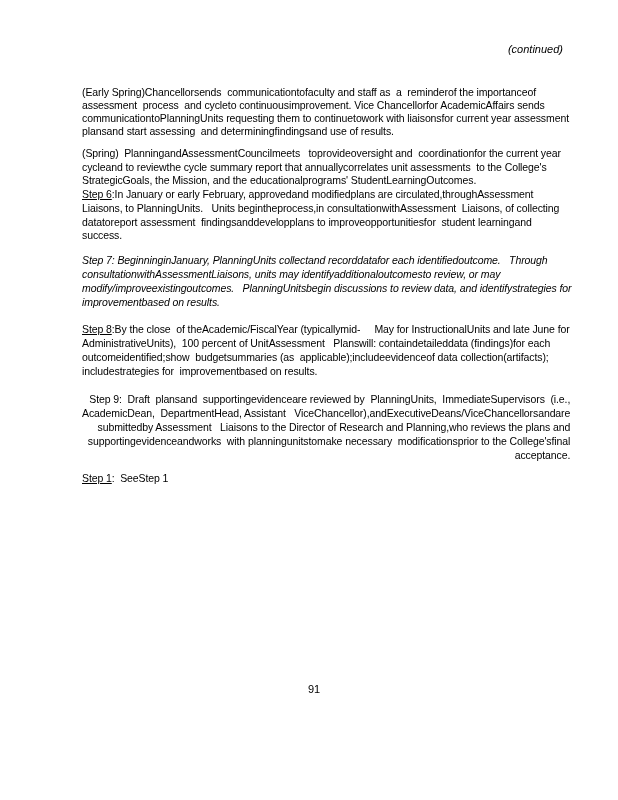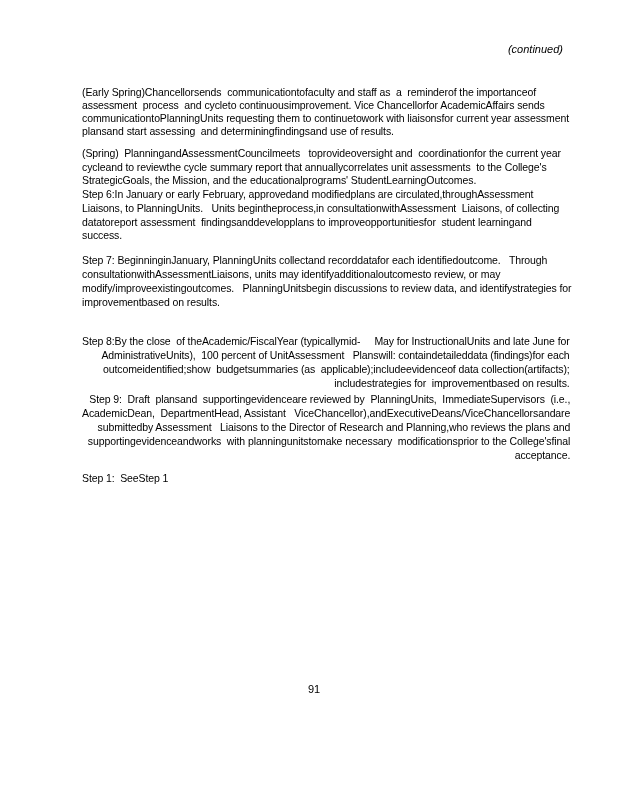--- a/index.html
+++ b/index.html
@@ -27,25 +27,25 @@
     position: absolute;
     left: 70px;
     font-size: 10.5px;
     line-height: 14px;
     letter-spacing: -0.1px;
     white-space: pre;
     margin: 12px;
   }
   #p1 { top: 74px;  line-height: 13px; }
   #p2 { top: 135px; line-height: 13.7px; }
-  #p3 { top: 241px; }
-  #p4 { top: 322px; text-align: right; }
+  #p3 { top: 241px; font-style: italic; }
+  #p4 { top: 310px; }
   #p5 { top: 380px; text-align: right; }
   #p6 { top: 459px; }
-  .u { }
+  .u { text-decoration: underline; }
   .page-number {
     position: absolute;
     top: 683px;
     left: 70px;
     width: 488px;
     text-align: center;
     font-size: 11px;
   }
 </style>
 </head>

